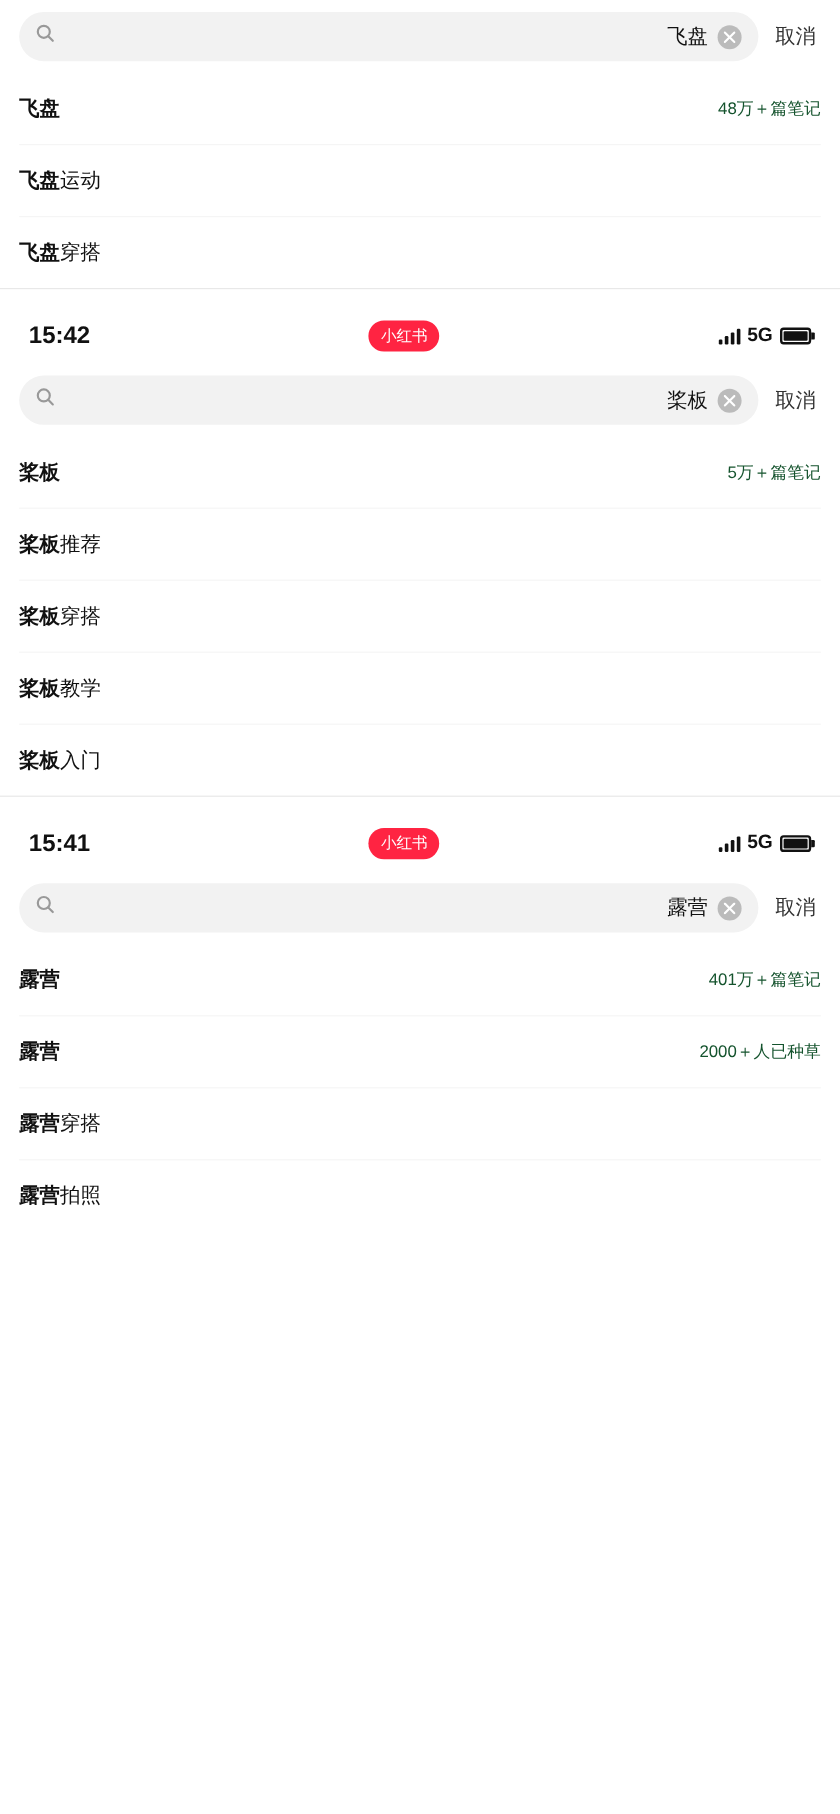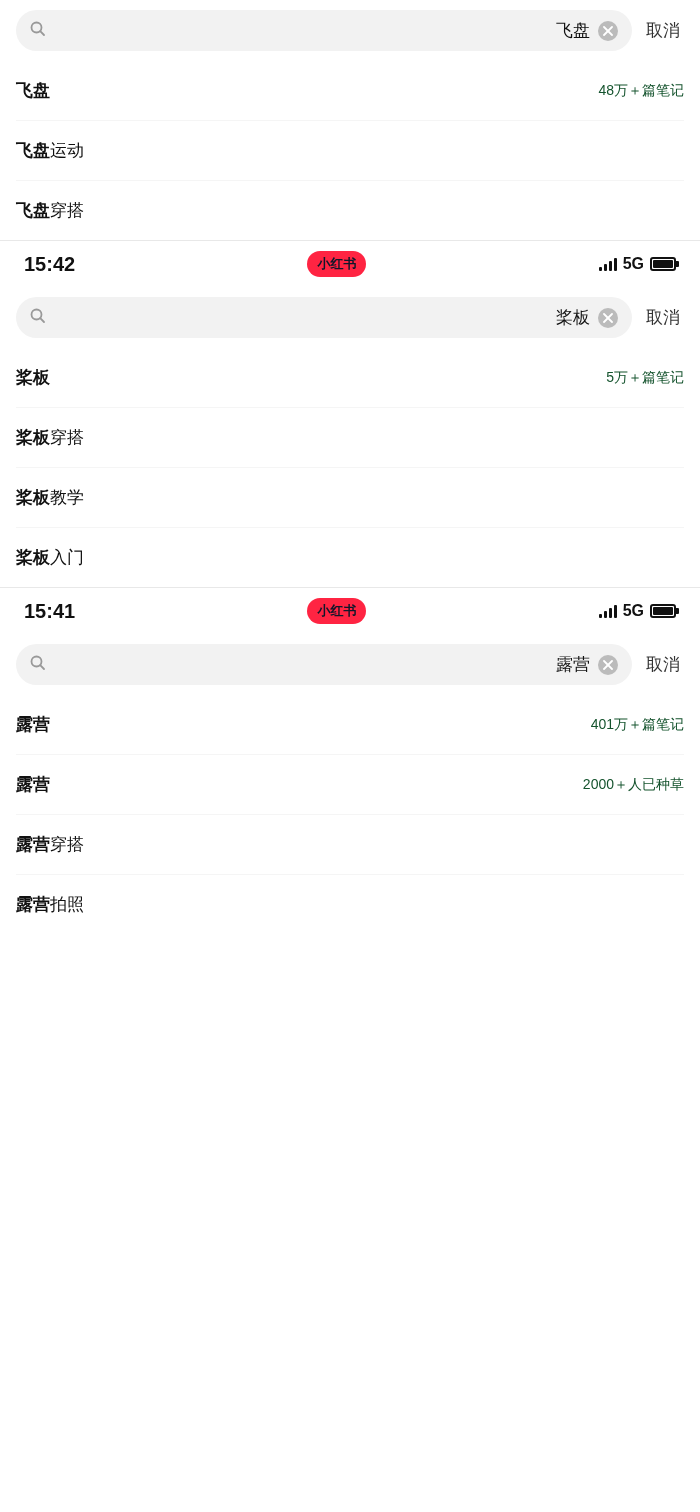--- a/index.html
+++ b/index.html
@@ -91,34 +91,34 @@
       font-size: 14px;
       color: #14532d;
       white-space: nowrap;
     }
 
     
     .status-bar {
       display: flex;
       align-items: center;
       justify-content: space-between;
-      padding: 10px 24px 10px 24px;
+      padding: 26px 24px 10px 24px;
       background: #fff;
       border-top: 1px solid #e8e8e8;
     }
     .status-time {
       font-size: 20px;
       font-weight: 700;
       color: #111;
     }
     .status-logo {
       background: #ff2442;
-      color: #0f172a;
+      color: #ffffff;
       font-size: 13px;
-      font-weight: 700;
+      font-weight: 400;
       padding: 4px 10px;
       border-radius: 14px;
     }
     .status-right {
       display: flex;
       align-items: center;
       gap: 6px;
     }
     .signal-bars {
       display: flex;
@@ -257,20 +257,25 @@
 
   <div class="result-list">
     <div class="result-item">
       <span class="result-text">
         <span class="keyword">桨板</span>
       </span>
       <span class="result-count">5万＋篇笔记</span>
     </div>
     <div class="result-item">
       <span class="result-text">
+        <span class="keyword">桨板</span>推荐
+      </span>
+    </div>
+    <div class="result-item">
+      <span class="result-text">
         <span class="keyword">桨板</span>穿搭
       </span>
     </div>
     <div class="result-item">
       <span class="result-text">
         <span class="keyword">桨板</span>教学
       </span>
     </div>
     <div class="result-item">
       <span class="result-text">

